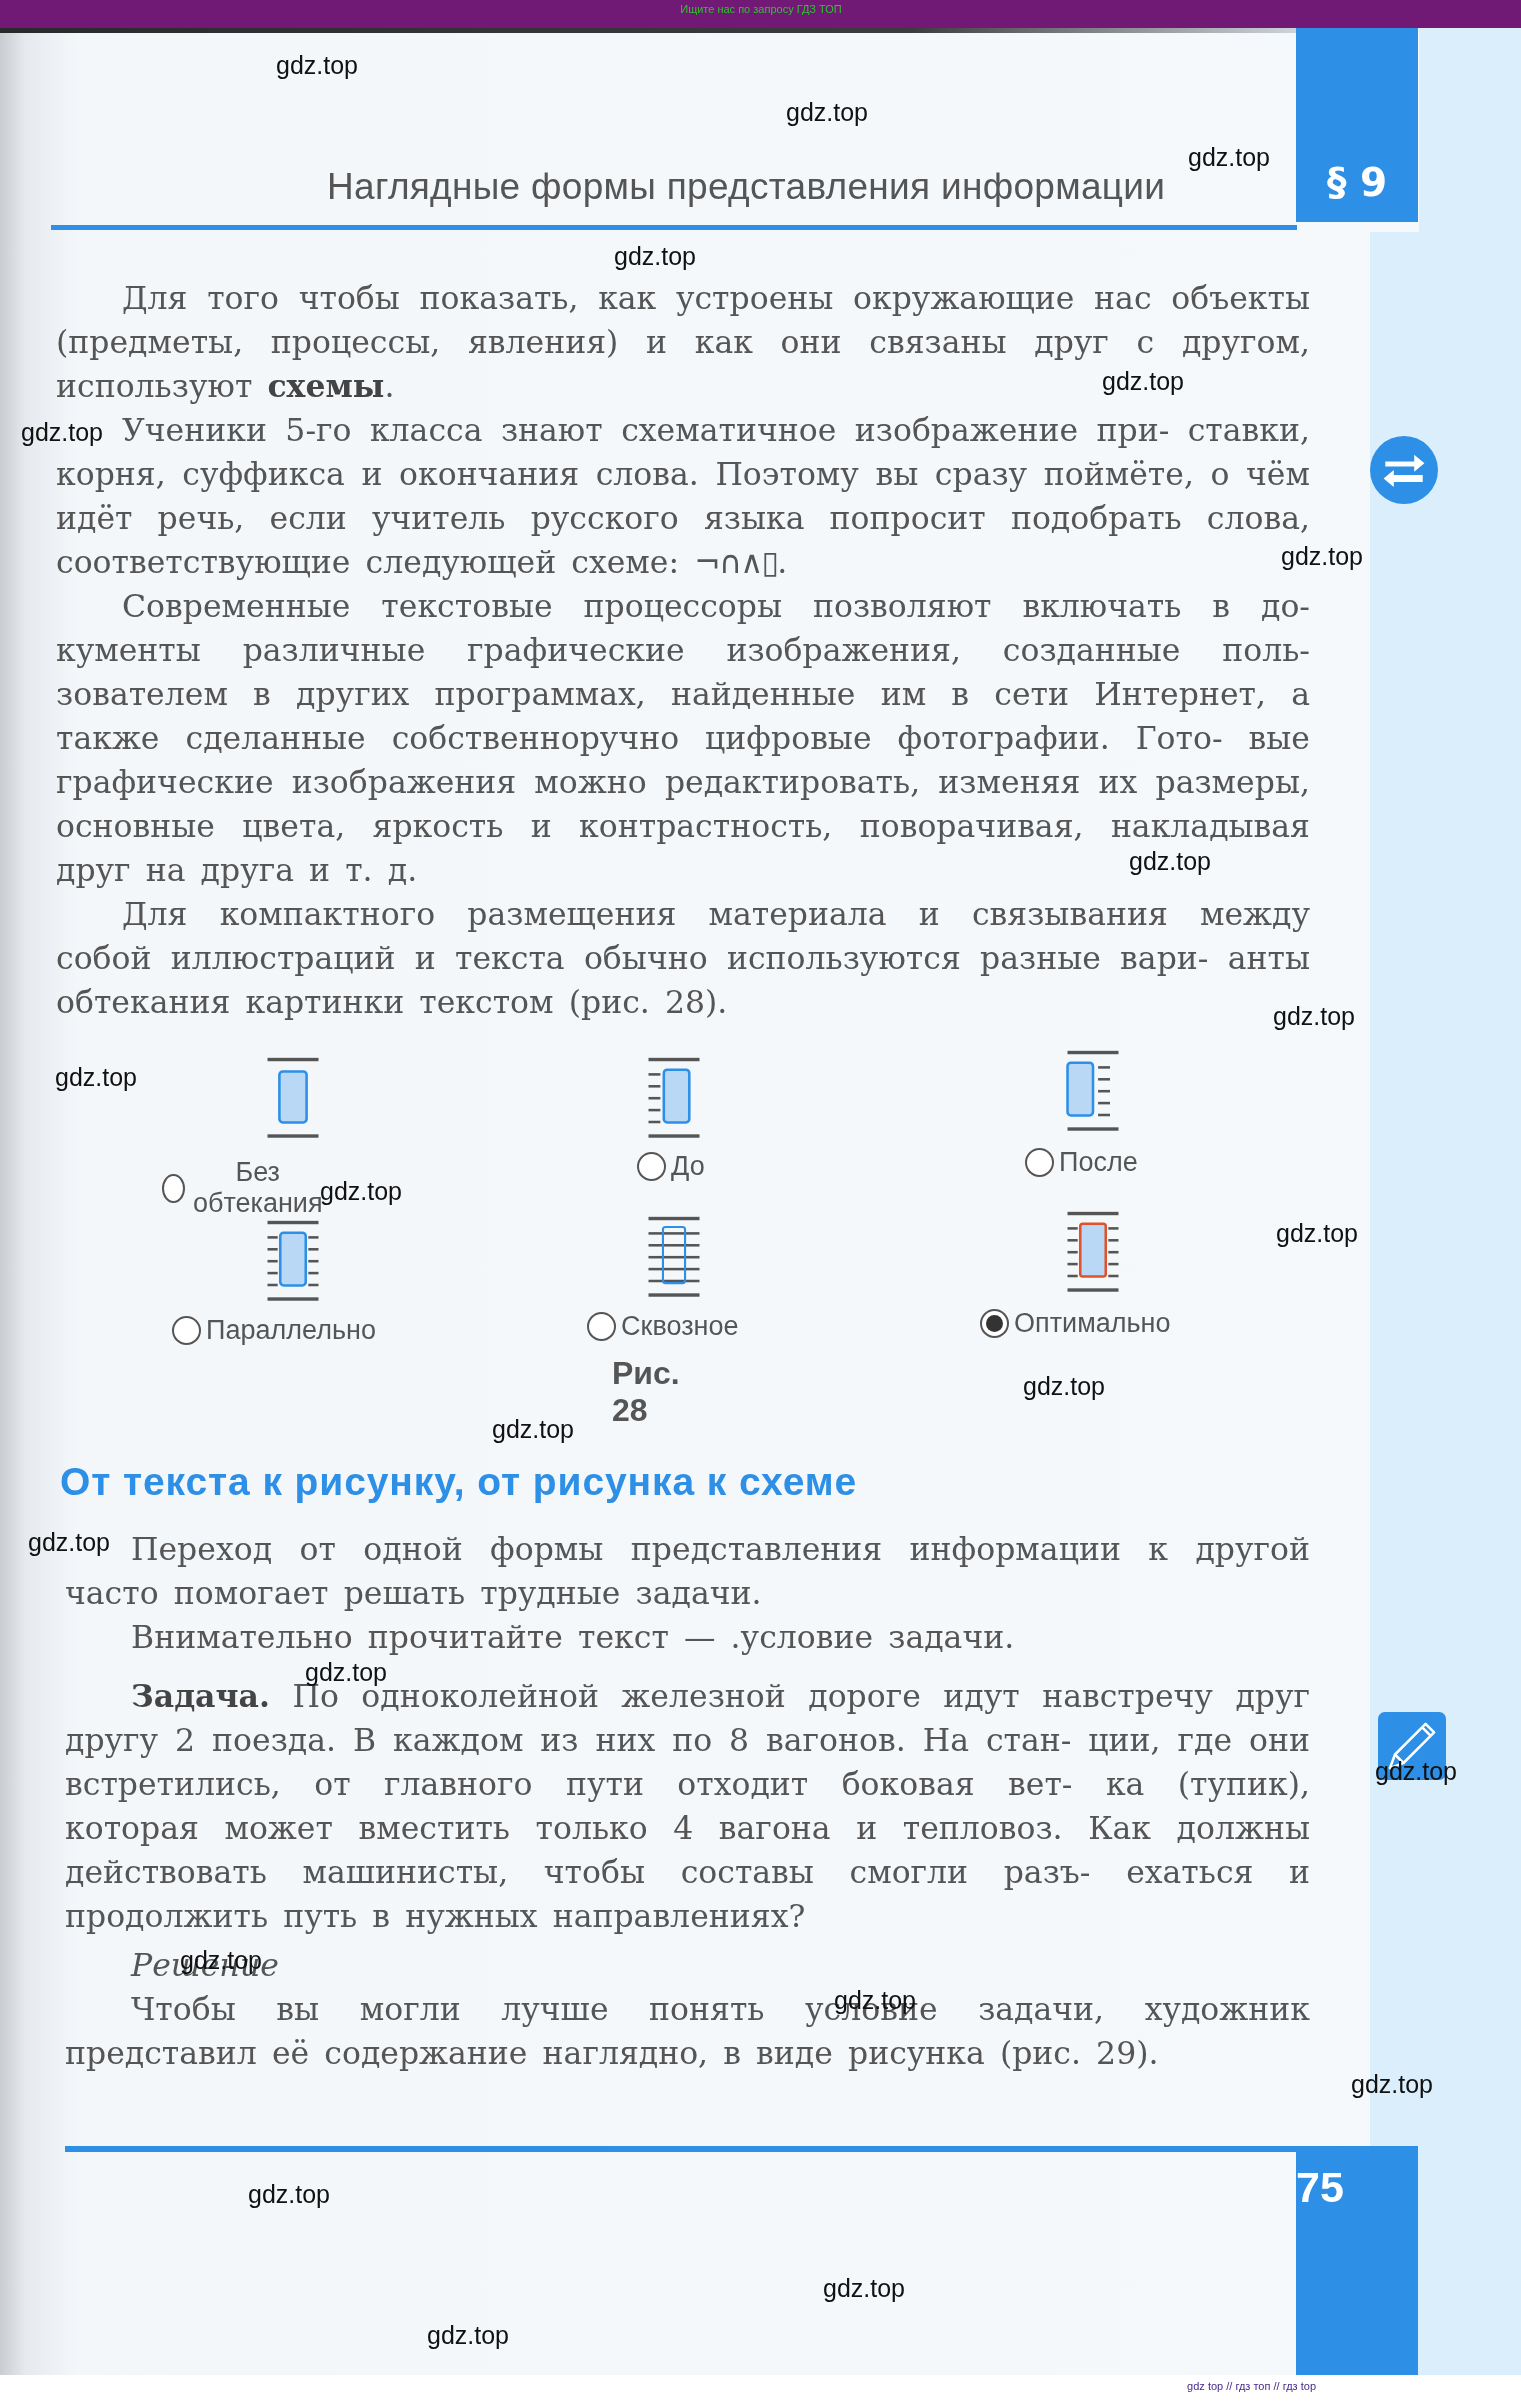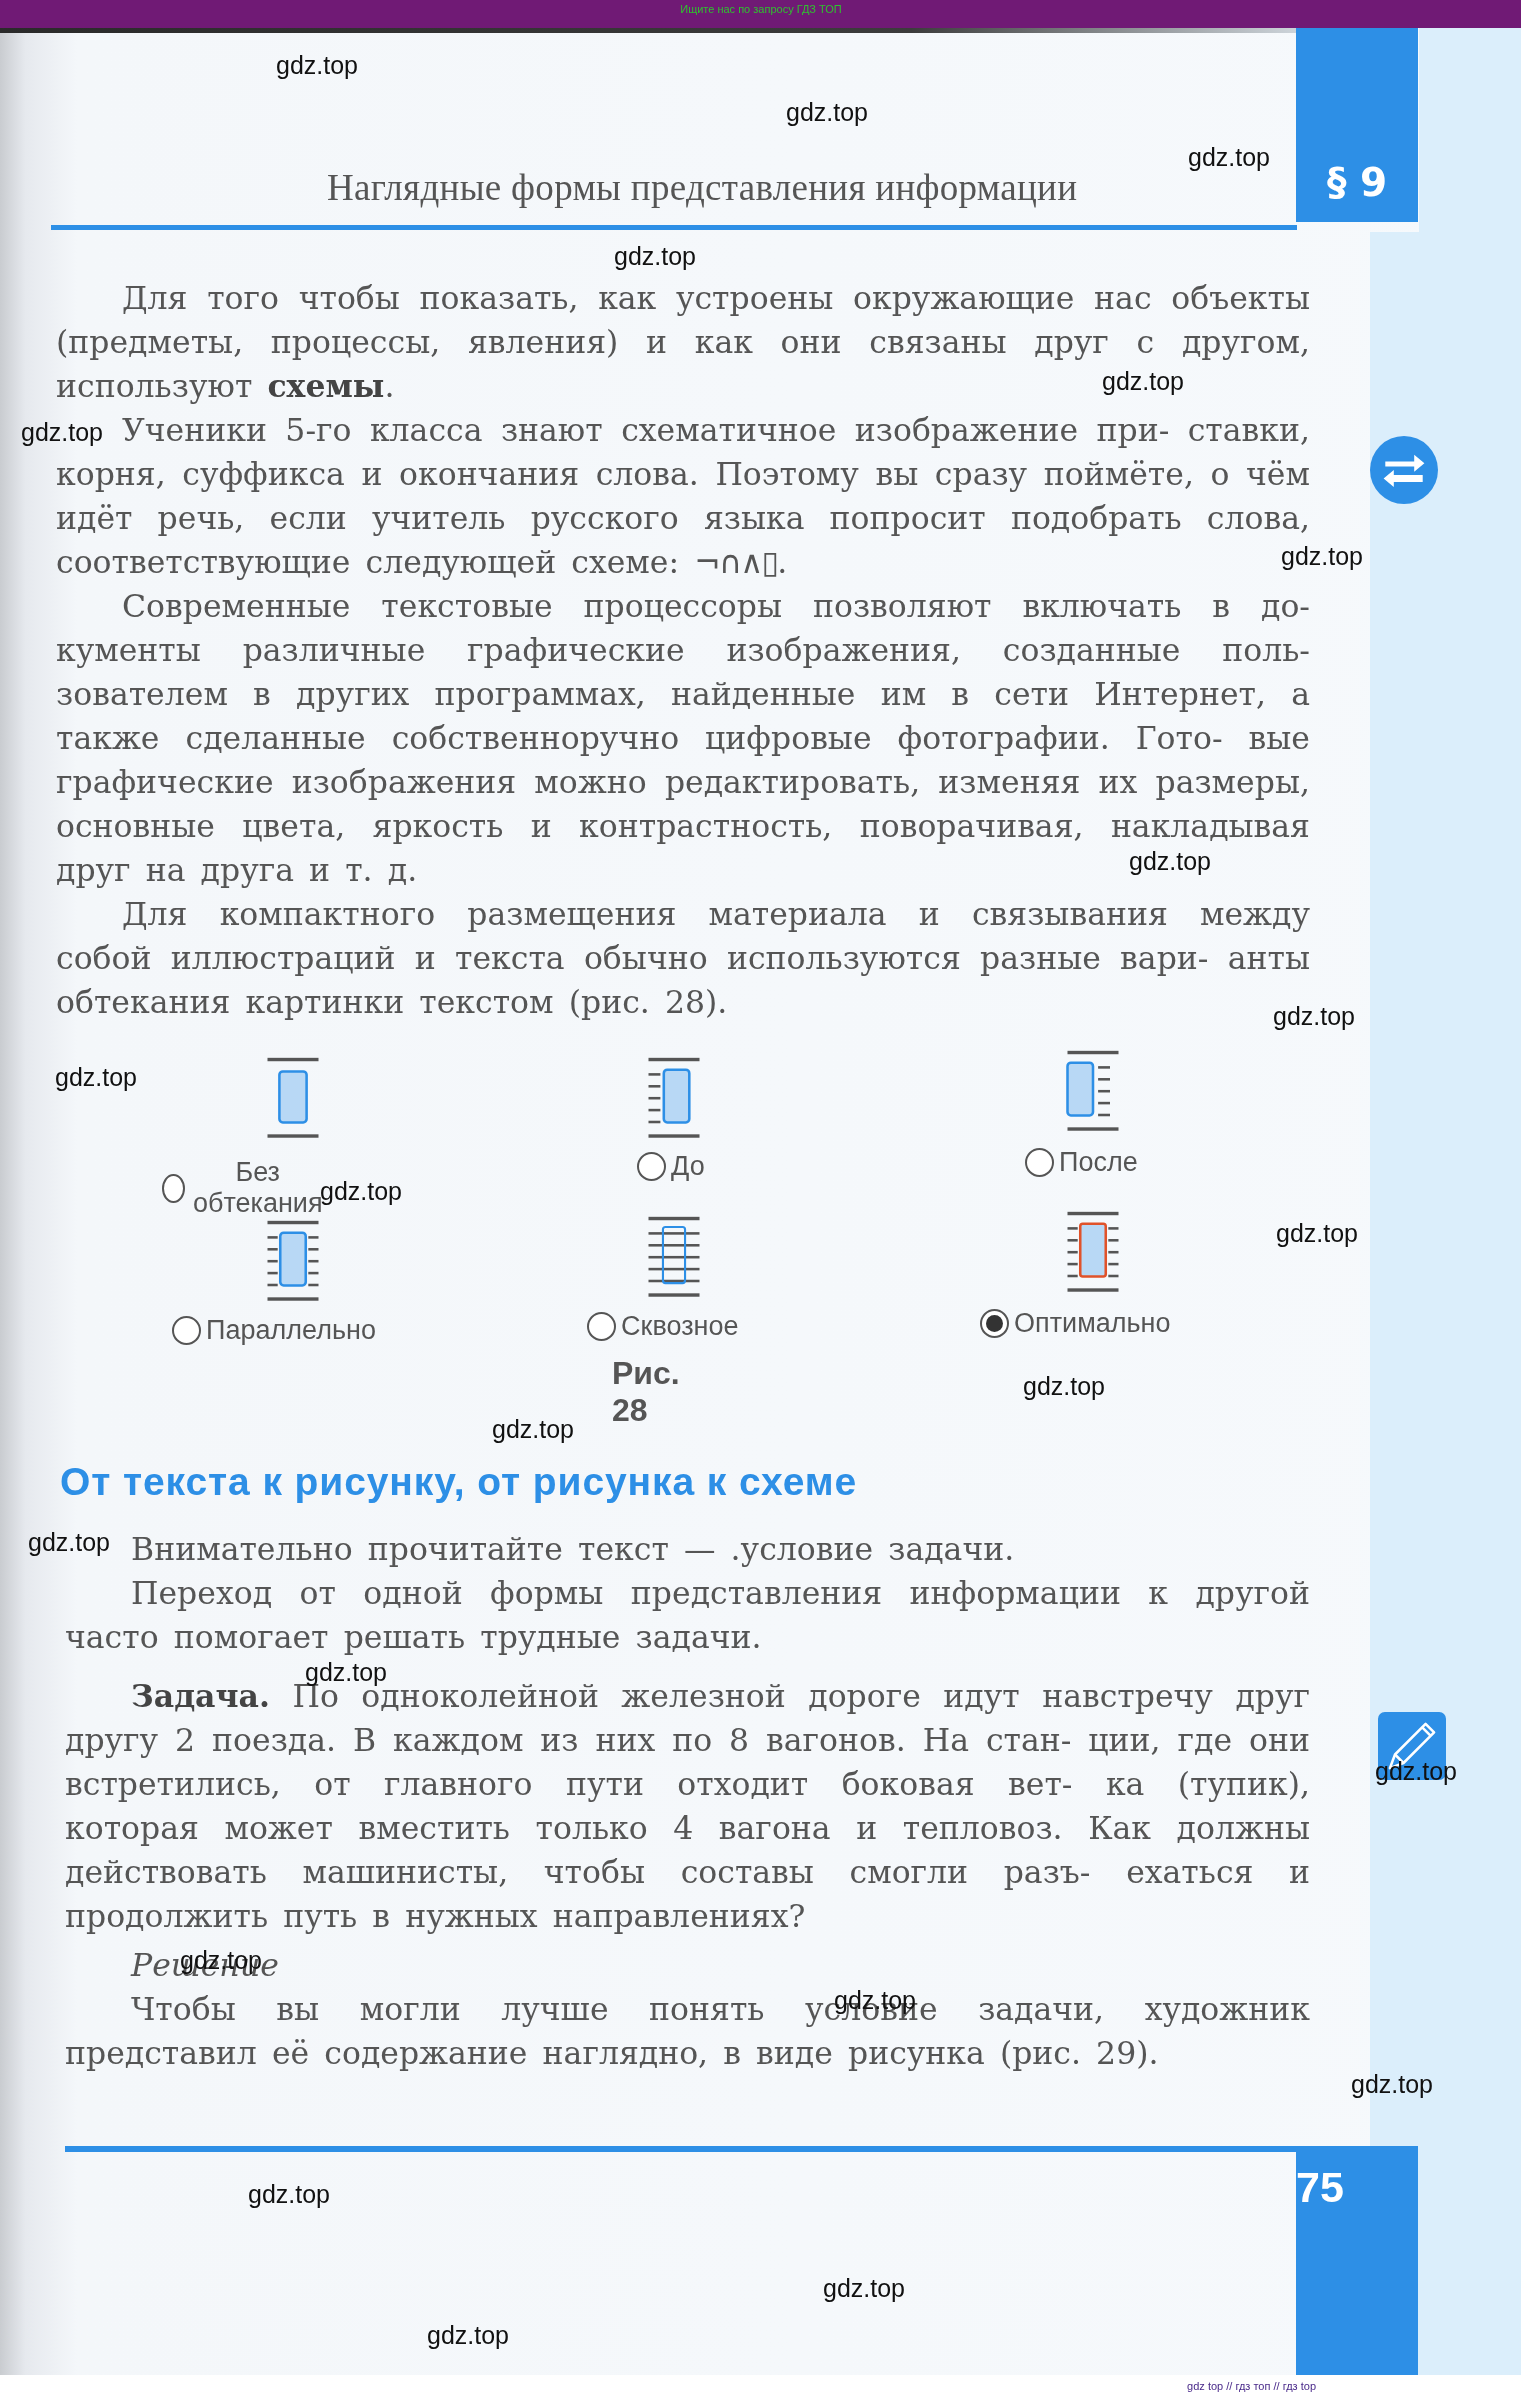--- a/index.html
+++ b/index.html
@@ -5,21 +5,21 @@
   html, body { margin:0; padding:0; }
   body { width:1522px; height:2401px; position:relative; background:#ffffff; overflow:hidden; font-family:"DejaVu Serif", serif; }
   .topbar { position:absolute; left:0; top:0; width:1522px; height:28px; background:#701a75; }
   .topbar .ad { position:absolute; left:0; width:1522px; top:3.4px; text-align:center; color:#2fc12f; font-family:"Liberation Sans", sans-serif; font-size:11px; }
   .page { position:absolute; left:0; top:28px; width:1522px; height:2347px; background:linear-gradient(90deg,#c9ccd0 0px,#e6e9ee 25.5px,#f4f7fa 77px,#f6f9fc 100%); overflow:hidden; }
   .page-edge-top { position:absolute; left:0; top:0; width:1302px; height:5.1px; background:linear-gradient(90deg,#2a2a2a,#3c3c3c 70%, #cfd6dc); }
   .right-strip { position:absolute; top:0; left:1419px; width:103px; height:2347px; background:#dbeefb; }
   .right-strip-2 { position:absolute; top:204px; left:1370px; width:151px; height:2143px; background:#dbeefb; }
   .sec-tab { position:absolute; left:1296px; top:0; width:122px; height:194px; background:#2d8fe6; }
   .sec-tab .label { position:absolute; left:0; width:122px; top:132px; text-align:center; color:#fff; font-family:"DejaVu Sans", sans-serif; font-weight:bold; font-size:39px; }
-  .header-title { position:absolute; left:327px; top:138px; color:#555; font-family:Liberation Serif, serif; font-size:37px; letter-spacing:0.3px; }
+  .header-title { position:absolute; left:327px; top:138px; color:#555; font-family:Liberation Sans, sans-serif; font-size:37px; letter-spacing:0.3px; }
   .header-rule { position:absolute; left:51px; top:197px; width:1246px; height:5.1px; background:#2d8fe6; }
   .text { position:absolute; left:56px; width:1254px; color:#555; font-size:31.5px; line-height:44px; text-align:justify; word-spacing:5.1px; }
   .text p { margin:0; text-indent:66px; }
   .text b { color:#444; }
   .schema { font-family:"DejaVu Sans", sans-serif; letter-spacing:-1.7px; }
   .swap-icon { position:absolute; left:1370px; top:408px; width:68px; height:68px; border-radius:50%; background:#2d8fe6; }
   .pencil-icon { position:absolute; left:1378px; top:1684px; width:68px; height:68px; border-radius:6.8px; background:#2d8fe6; }
   .fig { position:absolute; }
   .wrapicon { position:absolute; width:60px; height:77px; }
   .opt { position:absolute; font-family:"Liberation Sans", sans-serif; font-size:27px; color:#555; display:flex; align-items:center; gap:5.1px; }
@@ -193,25 +193,25 @@
         </span>
       <span>Оптимально</span>
     </div>
 
     <div class="fig-caption">Рис. 28</div>
   </div>
 
   <div class="section-title">От текста к рисунку, от рисунка к схеме</div>
 
   <div class="text" style="top:1499px; left:65px; width:1245px;">
-    <p><span>Внимательно прочитайте текст — .условие задачи.</span></p>
     <p>
       <span>Переход от одной формы представления информации к другой</span>
       <span>часто помогает решать трудные задачи.</span>
     </p>
+    <p><span>Внимательно прочитайте текст — .условие задачи.</span></p>
     <p style="margin-top:15.3px;">
       <b>Задача.</b><span> По одноколейной железной дороге идут навстречу</span>
       <span>друг другу 2 поезда. В каждом из них по 8 вагонов. На стан-</span>
       <span>ции, где они встретились, от главного пути отходит боковая вет-</span>
       <span>ка (тупик), которая может вместить только 4 вагона и тепловоз.</span>
       <span>Как должны действовать машинисты, чтобы составы смогли разъ-</span>
       <span>ехаться и продолжить путь в нужных направлениях?</span>
     </p>
     <p class="italic" style="margin-top:5.1px;">Решение</p>
     <p>

